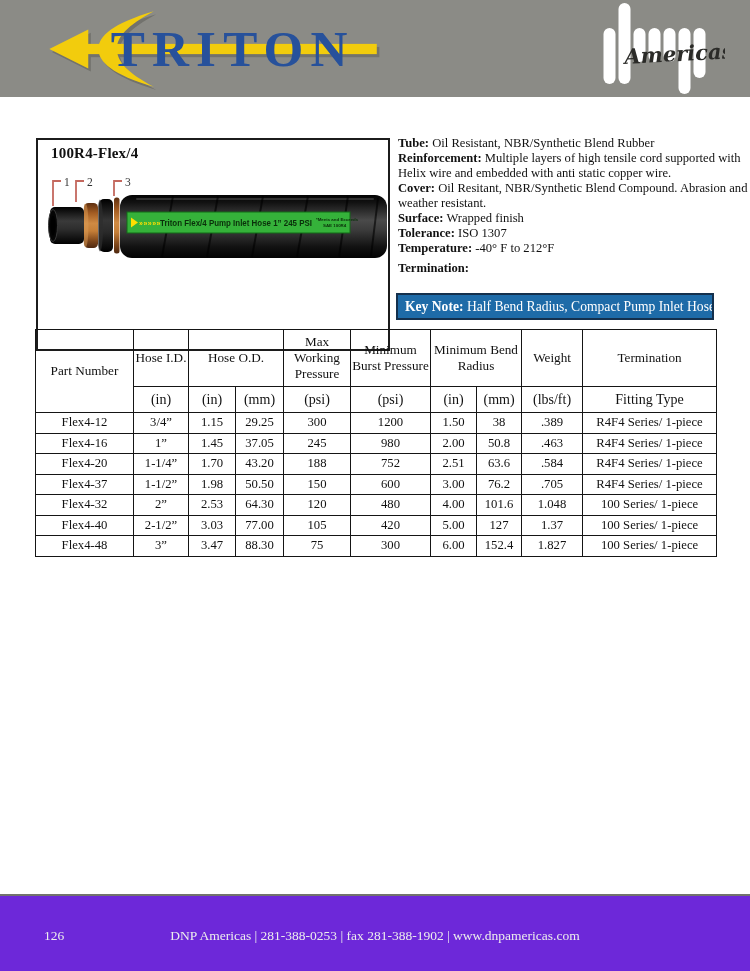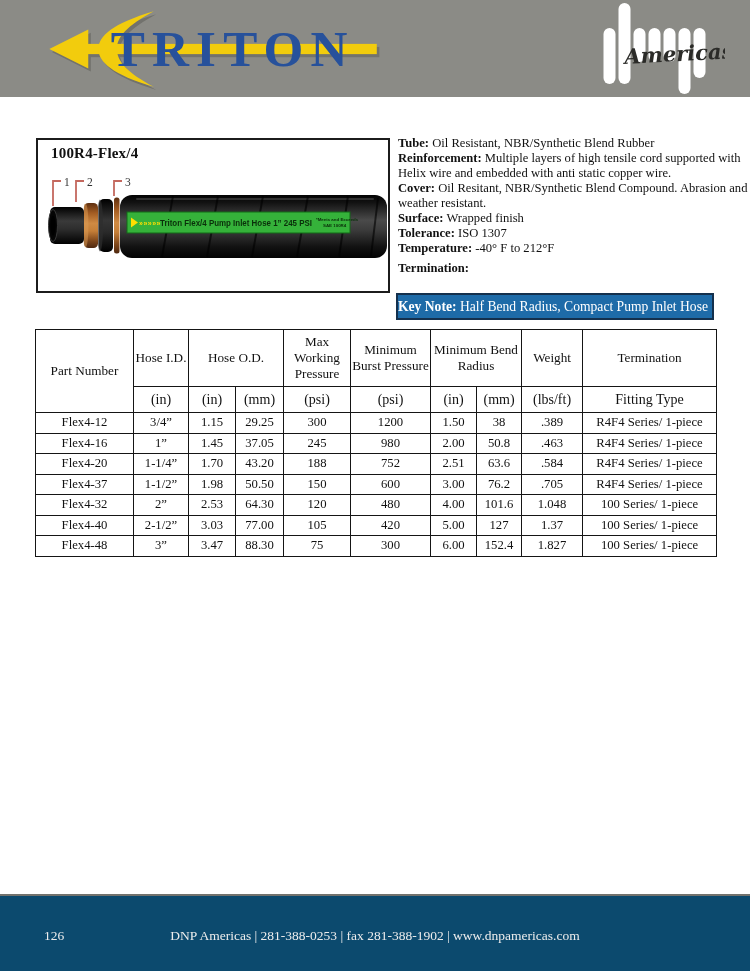--- a/index.html
+++ b/index.html
@@ -5,48 +5,48 @@
   html,body { margin:0; padding:0; background:#ffffff; }
   .page { position:relative; width:750px; height:971px; background:#ffffff; overflow:hidden;
           font-family:"Liberation Serif", serif; color:#111; }
 
   
   .header { position:absolute; left:0; top:0; width:750px; height:97px; background:#8b8b86; }
   .triton-svg { position:absolute; left:20px; top:5px; width:380px; height:88px; }
   .dnp-svg { position:absolute; right:25px; top:0; width:128px; height:97px; }
 
   
-  .product-box { position:absolute; left:36px; top:138px; width:354px; height:155px;
+  .product-box { position:absolute; left:36px; top:138px; width:354px; height:213px;
                  border:2px solid #1c1c1c; box-sizing:border-box; background:#fff; }
   .model-title { position:absolute; left:13px; top:5px; font-weight:bold; font-size:15px; letter-spacing:.2px; }
   .hose-svg { position:absolute; left:2px; top:26px; width:348px; height:104px; }
   .legend { position:absolute; left:34px; top:126px; font-weight:bold; font-size:12.6px; line-height:15px; }
 
   
   .specs { position:absolute; left:398px; top:136px; width:350px; font-size:12.6px; line-height:15px; }
   .spec-line b { font-weight:bold;text-align:right; }
   .spec-line:last-child { margin-top:5px; }
 
   
   .keynote { position:absolute; left:396px; top:293px; width:318px; height:27px; box-sizing:border-box;
              background:#1e6ba8; border:2px solid #14304d; color:#ffffff;
-             font-size:13.6px; line-height:23px; white-space:nowrap; overflow:hidden; }
+             font-size:13.6px; line-height:23px; padding-left:7px; white-space:nowrap; overflow:hidden; }
   .keynote b { font-weight:bold; }
 
   
   table.spec-table { position:absolute; left:35px; top:329px; width:681px; border-collapse:collapse;
                      table-layout:fixed; font-family:"Liberation Serif", serif; }
   .spec-table th, .spec-table td { border:1.5px solid #151515; text-align:center; vertical-align:middle;
                                    font-weight:normal; padding:0 1px; overflow:hidden; }
   .spec-table thead tr.names th { font-size:13.2px; height:56px; line-height:1.22; }
   .spec-table thead tr.units th { font-size:14px; height:25px; }
   .spec-table tbody td { font-size:12.7px; height:19.5px; }
 
   
-  .footer { position:absolute; left:0; top:894px; width:750px; height:77px; background:#0c4a6e;
+  .footer { position:absolute; left:0; top:894px; width:750px; height:77px; background:#6d28d9;
             border-top:2px solid #72726d; box-sizing:border-box; color:#ededed; }
   .page-num { position:absolute; left:44px; top:32px; font-size:13.5px; }
   .contact { position:absolute; left:0; right:0; top:32px; text-align:center; font-size:13.5px; }
 </style>
 </head>
 <body>
 
 <div class="page">
 
   <div class="header">

